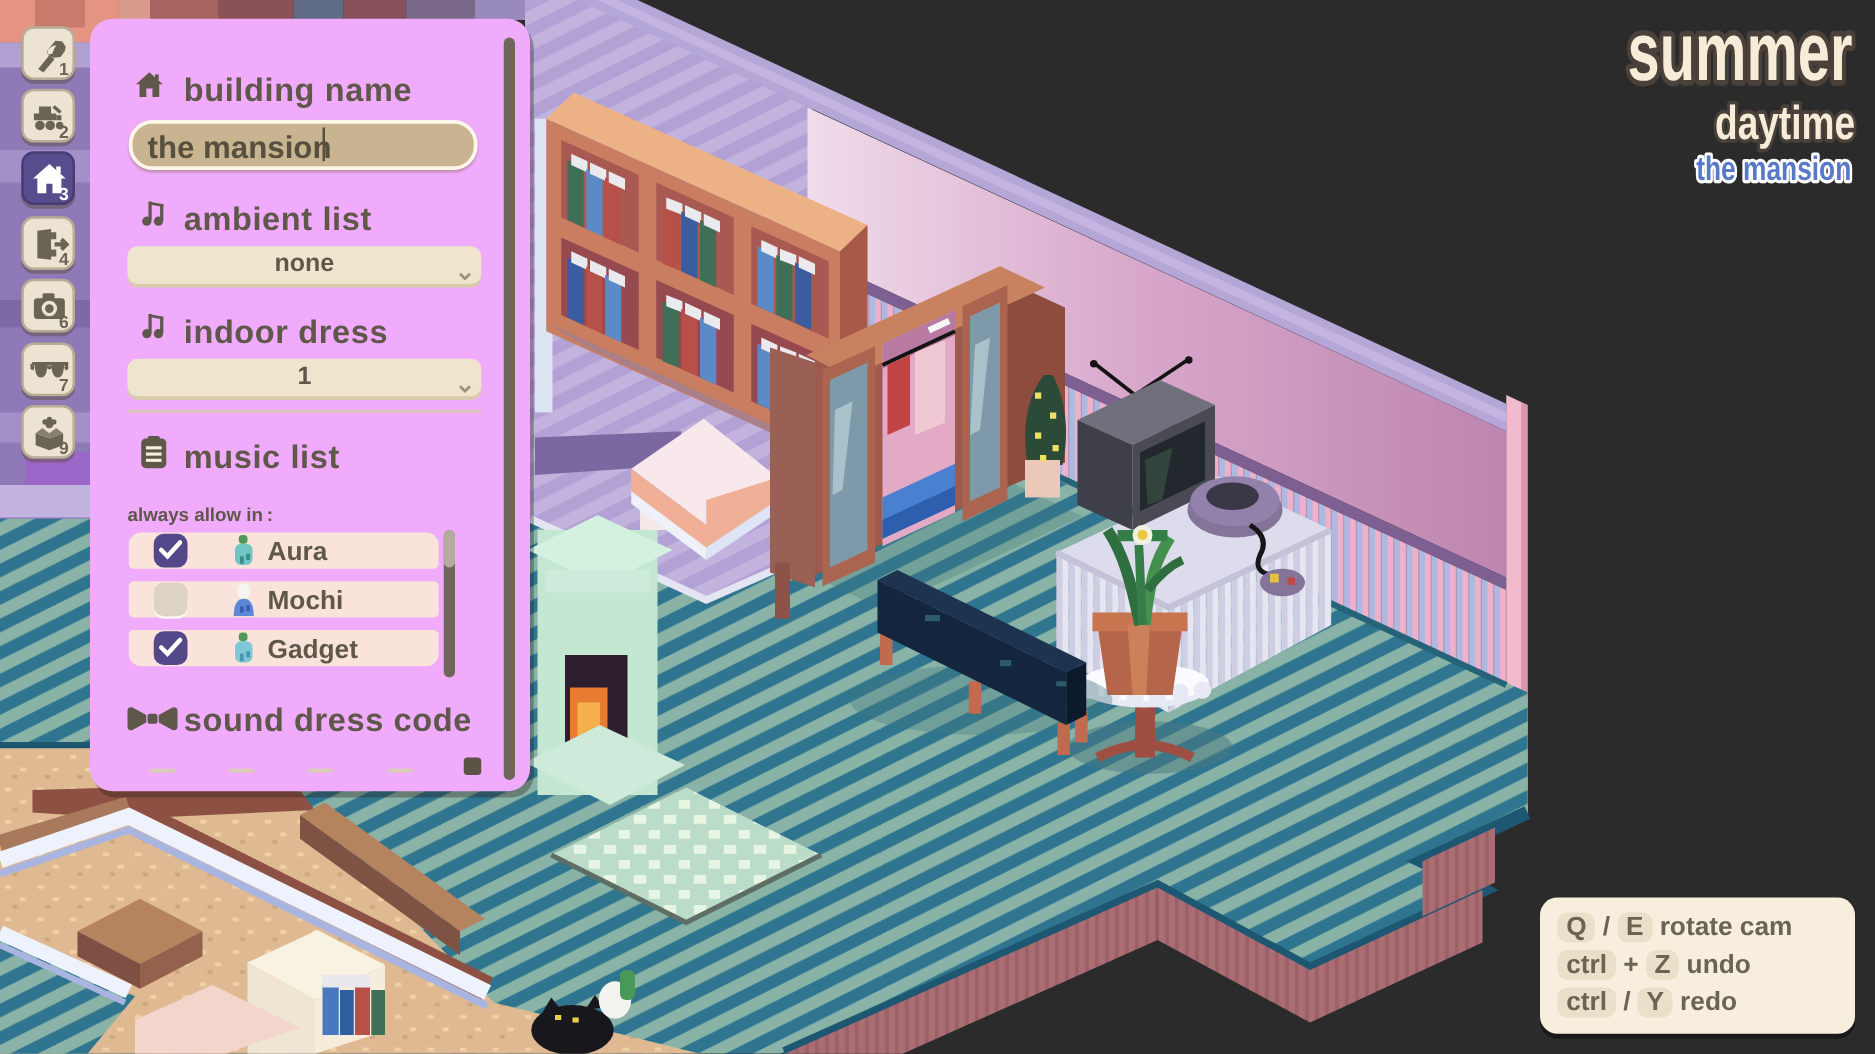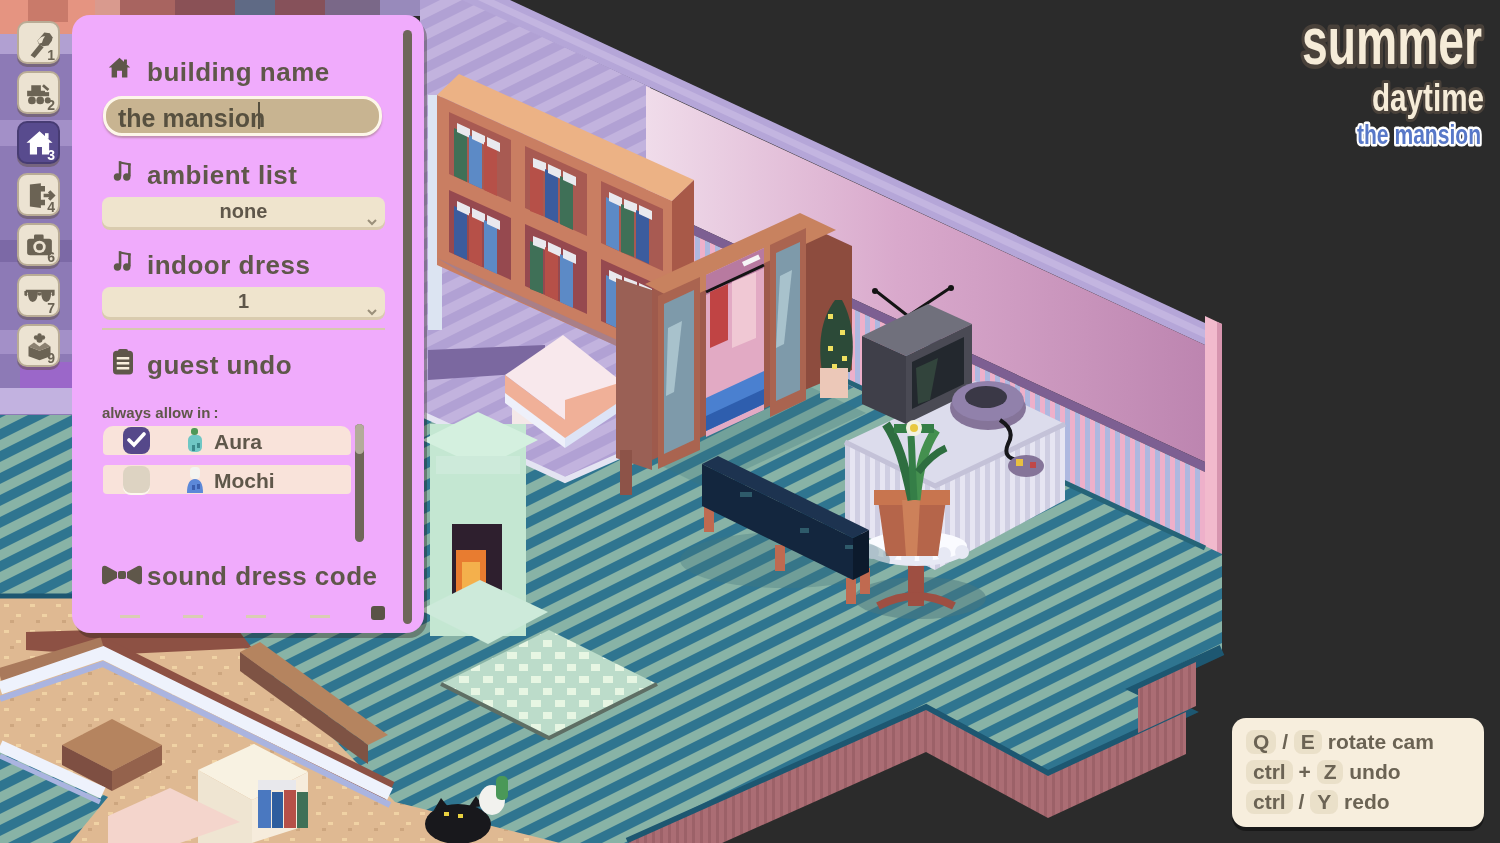--- a/index.html
+++ b/index.html
@@ -372,21 +372,21 @@
             <path d="M1,3 L5,7 L9,3" stroke="#9a8f7a" stroke-width="2" fill="none"></path>
           </svg></span></div>
   <div class="p-abs" style="left:30px;top:313px;width:283px;height:2px;background:#d6c9ae"></div>
   <svg class="p-abs" style="left:36px;top:331px" width="30" height="32" viewBox="0 0 24 24">
         <rect x="4" y="3" width="16" height="19" rx="3" fill="#5f574a"></rect>
         <rect x="8" y="1.5" width="8" height="4" rx="1.5" fill="#5f574a"></rect>
         <rect x="7" y="8" width="10" height="2" fill="#f8efdc"></rect>
         <rect x="7" y="12" width="10" height="2" fill="#f8efdc"></rect>
         <rect x="7" y="16" width="10" height="2" fill="#f8efdc"></rect>
       </svg>
-  <div class="lbl" style="left:75px;top:335px">guest undo</div>
+  <div class="lbl" style="left:75px;top:335px">music list</div>
   <div class="p-abs" style="left:30px;top:389px;font-size:15px;font-weight:bold;color:#5f574a">always allow in :</div>
   <div class="row" style="top:411px;border-radius:10px 10px 4px 4px">
     <span class="chk on">
           <svg width="19" height="16" viewBox="0 0 19 16">
             <path d="M2 8 L7 13 L17 2" stroke="#fff" stroke-width="3.6" fill="none" stroke-linecap="round"></path>
           </svg>
         </span>
     <svg class="p-abs" style="left:81px;top:1px" width="22" height="27" viewBox="0 0 22 27">
           <rect x="4" y="8" width="14" height="17" rx="5" fill="#6fc7c4"></rect>
           <rect x="7" y="1" width="7" height="7" rx="3" fill="#4e9858"></rect>
@@ -398,20 +398,34 @@
   <div class="row" style="top:450px">
     <span class="chk off"></span>
     <svg class="p-abs" style="left:81px;top:0px" width="22" height="28" viewBox="0 0 22 28">
           <rect x="6" y="2" width="10" height="12" rx="4" fill="#f4f4f0"></rect>
           <path d="M3 28 Q3 14 11 14 Q19 14 19 28 Z" fill="#5c88d8"></path>
           <rect x="8" y="20" width="3" height="5" fill="#3a5eae"></rect>
           <rect x="13" y="19" width="3" height="5" fill="#3a5eae"></rect>
         </svg>
     <span class="rname">Mochi</span>
   </div>
+  <div class="row" style="top:489px;border-radius:4px 4px 10px 10px">
+    <span class="chk on">
+          <svg width="19" height="16" viewBox="0 0 19 16">
+            <path d="M2 8 L7 13 L17 2" stroke="#fff" stroke-width="3.6" fill="none" stroke-linecap="round"></path>
+          </svg>
+        </span>
+    <svg class="p-abs" style="left:81px;top:1px" width="22" height="27" viewBox="0 0 22 27">
+          <rect x="4" y="8" width="14" height="17" rx="5" fill="#7fc8d8"></rect>
+          <rect x="7" y="1" width="7" height="7" rx="3" fill="#4e9858"></rect>
+          <rect x="8" y="18" width="3" height="6" fill="#4898b0"></rect>
+          <rect x="13" y="16" width="3" height="5" fill="#4898b0"></rect>
+        </svg>
+    <span class="rname">Gadget</span>
+  </div>
   <div class="p-abs" style="left:283px;top:409px;width:9px;height:118px;background:#6f665a;border-radius:5px"></div>
   <div class="p-abs" style="left:283px;top:409px;width:9px;height:30px;background:#b3ab9b;border-radius:5px"></div>
   <svg class="p-abs" style="left:28px;top:546px" width="44" height="28" viewBox="0 0 44 28">
         <path d="M2 8 Q2 4 6 5 L17 11 L17 17 L6 23 Q2 24 2 20 Z" fill="#5f574a"></path>
         <path d="M42 8 Q42 4 38 5 L27 11 L27 17 L38 23 Q42 24 42 20 Z" fill="#5f574a"></path>
         <rect x="18" y="10" width="8" height="8" rx="2" fill="#5f574a"></rect>
       </svg>
   <div class="lbl" style="left:75px;top:546px">sound dress code</div>
   <div class="p-abs" style="left:48px;top:600px;width:20px;height:3px;background:#d9cdb4"></div>
   <div class="p-abs" style="left:111px;top:600px;width:20px;height:3px;background:#d9cdb4"></div>

